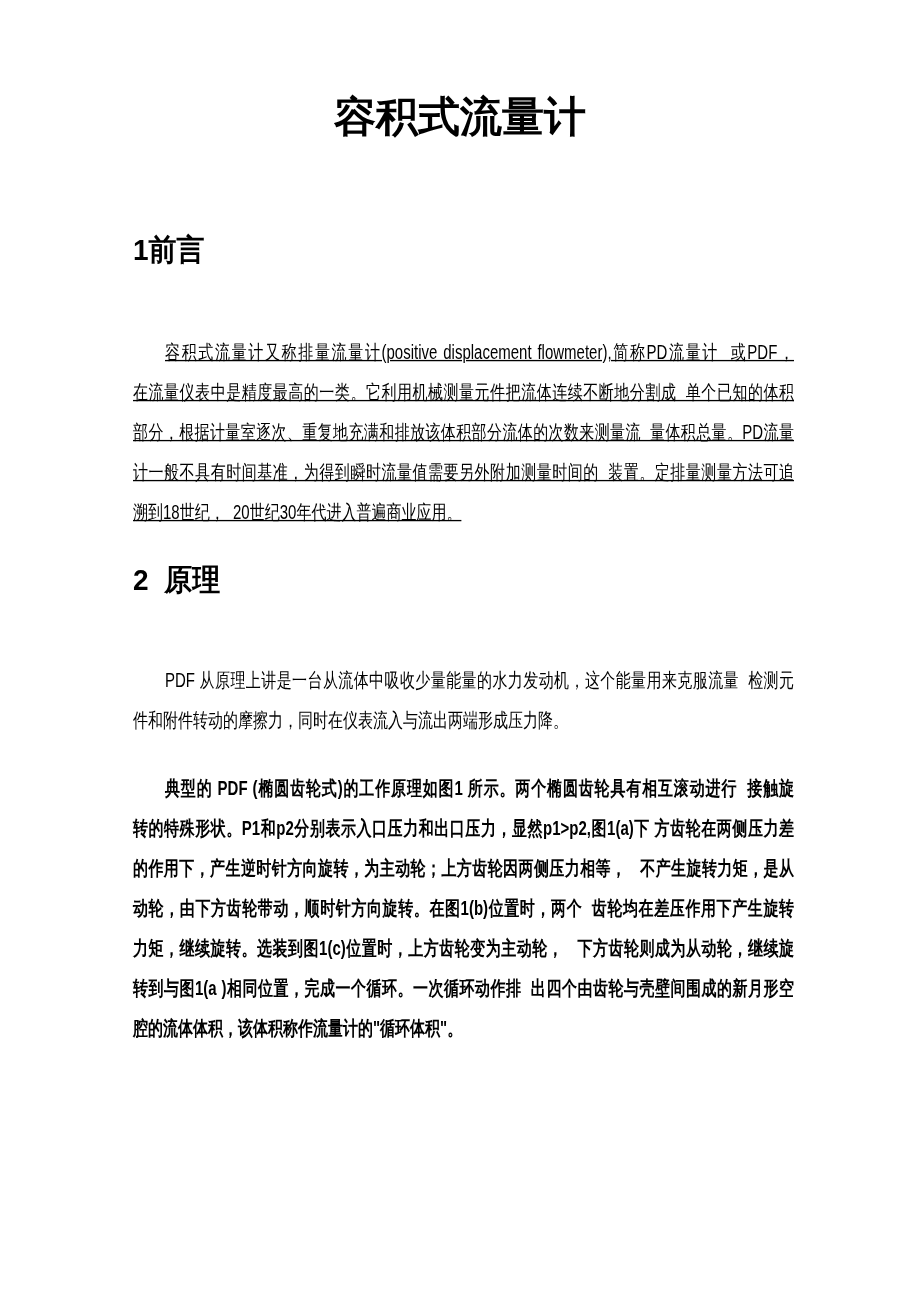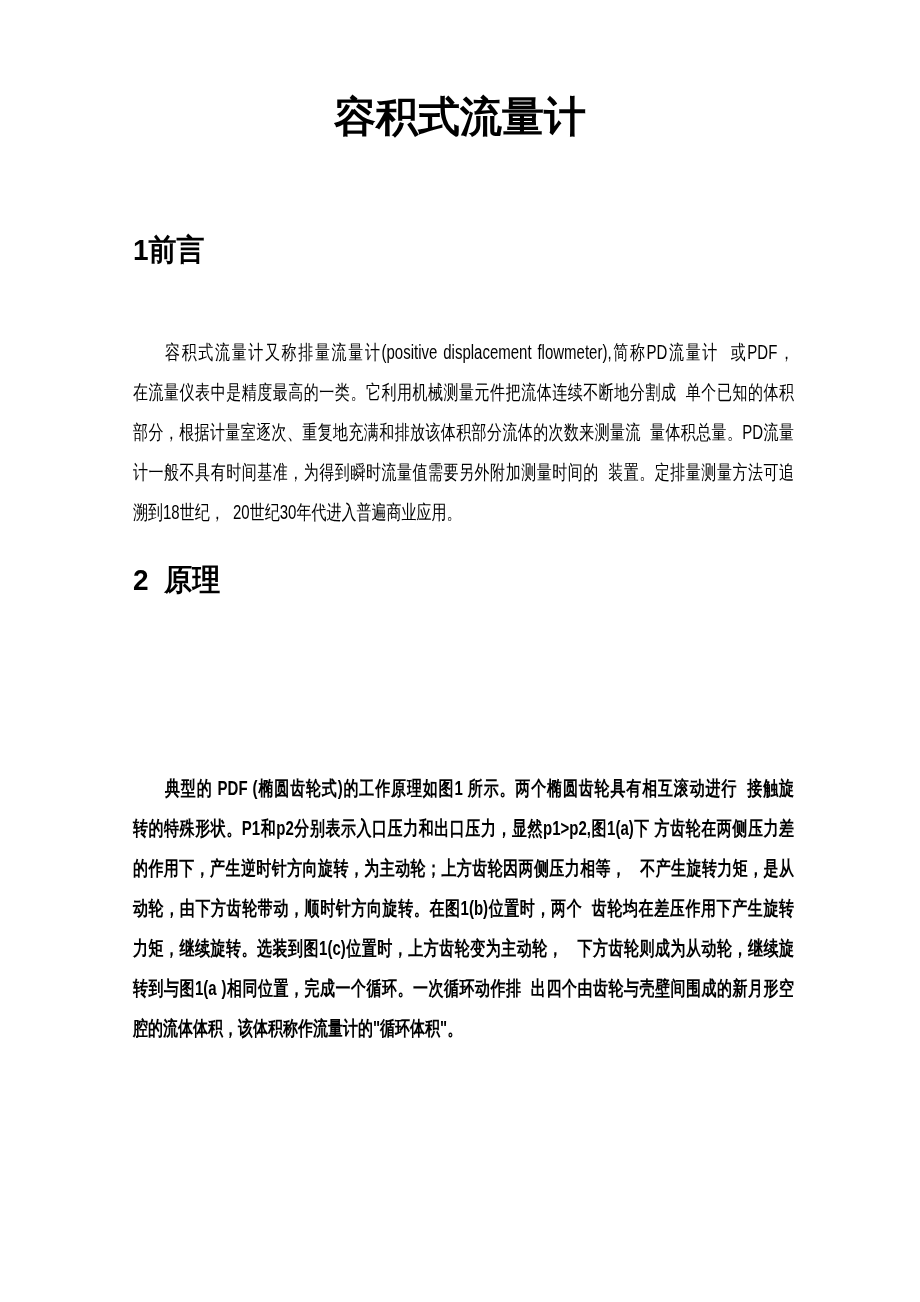--- a/index.html
+++ b/index.html
@@ -39,21 +39,21 @@
     transform-origin: left center;
     text-align: left;
   }
   .h-foreword { top: 232px; }
   .h-principle { top: 562px; }
   .para {
     position: absolute;
     left: 133px;
     width: 661px;
   }
-  .p1 { top: 332px; }
+  .p1 { top: 332px; text-decoration: underline; }
   .p2 { top: 660px; }
   .p3 { top: 768px; font-weight: bold; }
   .doc-line {
     font-size: 15px;
     line-height: 40px;
     height: 40px;
     white-space: pre-wrap;
     transform: scaleY(1.32);
     transform-origin: left center;
   }
@@ -79,20 +79,24 @@
   <div class="para p1">
     <div class="doc-line j ind">容积式流量计又称排量流量计(positive displacement flowmeter),简称PD流量计  或PDF，</div>
     <div class="doc-line j">在流量仪表中是精度最高的一类。它利用机械测量元件把流体连续不断地分割成  单个已知的体积</div>
     <div class="doc-line j">部分，根据计量室逐次、重复地充满和排放该体积部分流体的次数来测量流  量体积总量。PD流量</div>
     <div class="doc-line j">计一般不具有时间基准，为得到瞬时流量值需要另外附加测量时间的  装置。定排量测量方法可追</div>
     <div class="doc-line last">溯到18世纪，  20世纪30年代进入普遍商业应用。</div>
   </div>
 
   <h2 class="sec-heading h-principle">2  原理</h2>
 
+  <div class="para p2">
+    <div class="doc-line j ind">PDF 从原理上讲是一台从流体中吸收少量能量的水力发动机，这个能量用来克服流量  检测元</div>
+    <div class="doc-line last">件和附件转动的摩擦力，同时在仪表流入与流出两端形成压力降。</div>
+  </div>
 
   <div class="para p3">
     <div class="doc-line j ind">典型的 PDF (椭圆齿轮式)的工作原理如图1 所示。两个椭圆齿轮具有相互滚动进行  接触旋</div>
     <div class="doc-line j">转的特殊形状。P1和p2分别表示入口压力和出口压力，显然p1&gt;p2,图1(a)下 方齿轮在两侧压力差</div>
     <div class="doc-line j">的作用下，产生逆时针方向旋转，为主动轮；上方齿轮因两侧压力相等，   不产生旋转力矩，是从</div>
     <div class="doc-line j">动轮，由下方齿轮带动，顺时针方向旋转。在图1(b)位置时，两个  齿轮均在差压作用下产生旋转</div>
     <div class="doc-line j">力矩，继续旋转。选装到图1(c)位置时，上方齿轮变为主动轮，   下方齿轮则成为从动轮，继续旋</div>
     <div class="doc-line j">转到与图1(a )相同位置，完成一个循环。一次循环动作排  出四个由齿轮与壳壁间围成的新月形空</div>
     <div class="doc-line last">腔的流体体积，该体积称作流量计的"循环体积"。</div>
   </div>

